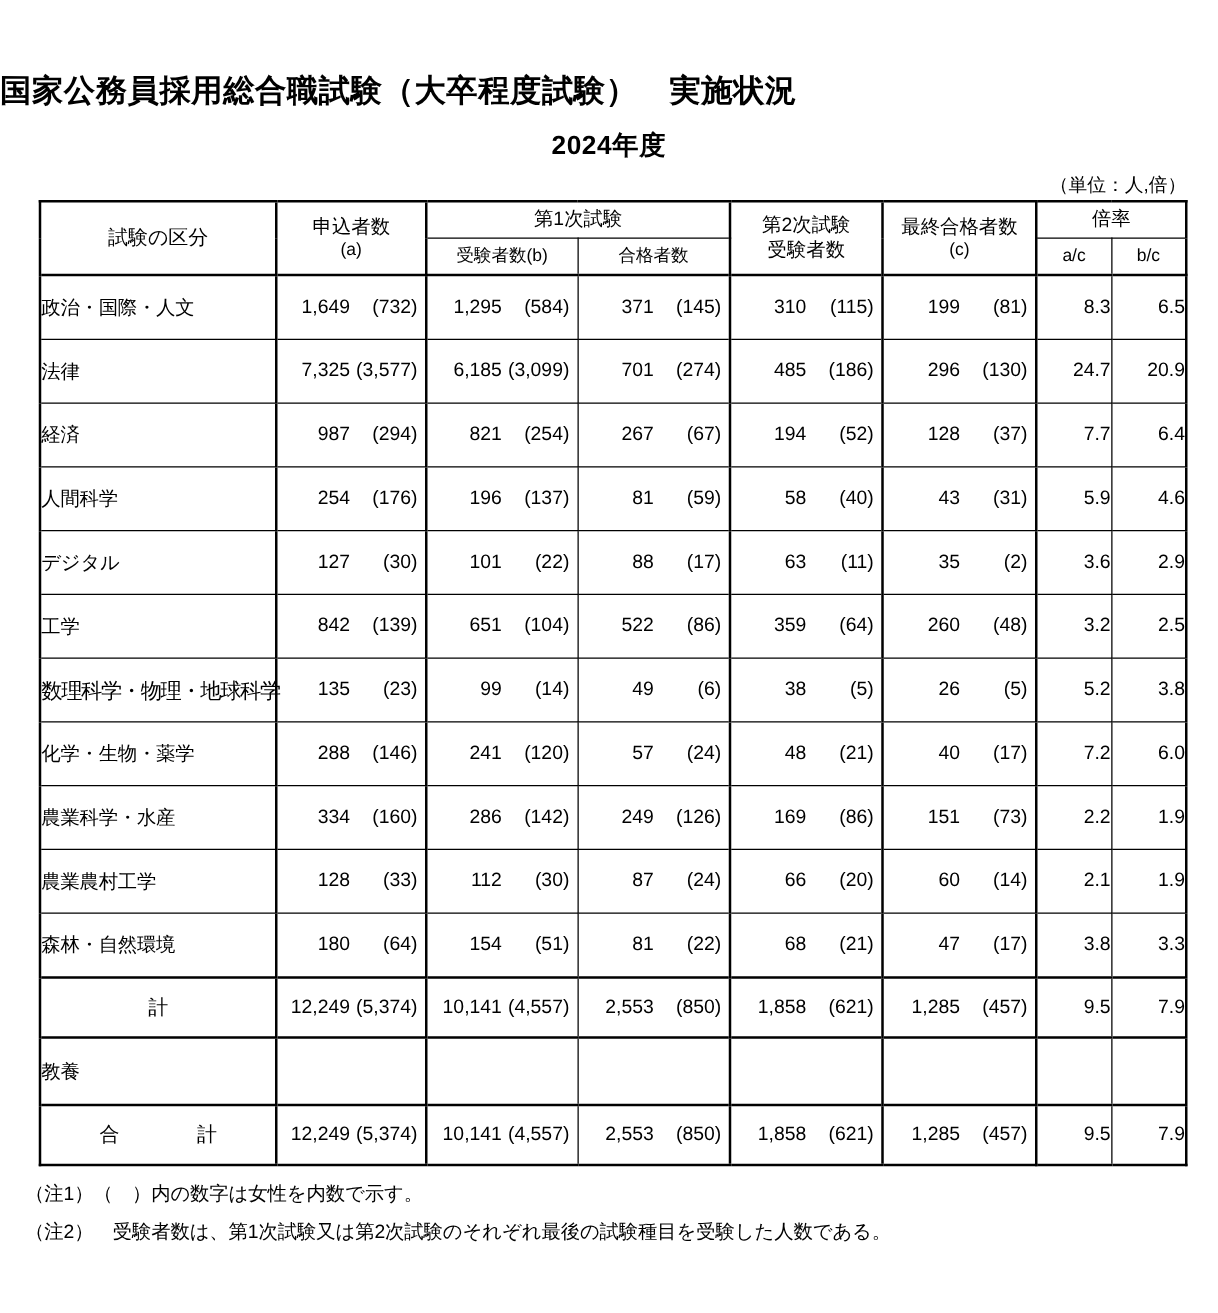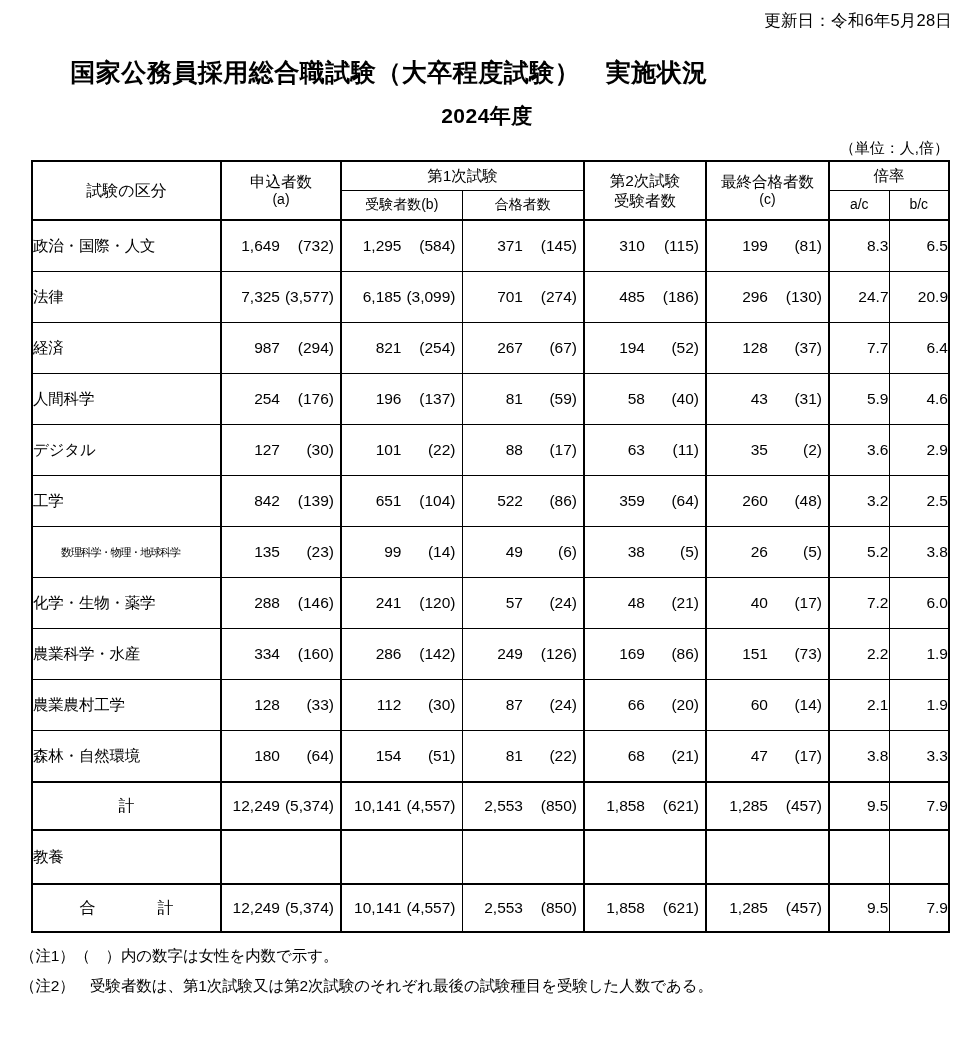--- a/index.html
+++ b/index.html
@@ -29,21 +29,20 @@
     right: 22px;
     font-size: 16.5px;
     letter-spacing: 0.2px;
     white-space: nowrap;
   }
   .doc-title {
     position: absolute;
     top: 56px;
     left: 0;
     width: 778px;
-    text-align: center;
     font-size: 25px;
     font-weight: bold;
     letter-spacing: 0.5px;
     white-space: nowrap;
   }
   .doc-subtitle {
     position: absolute;
     top: 102px;
     left: 0;
     width: 974px;
@@ -113,21 +112,21 @@
   
   tr.data-row td { height: 50px; }
   .cat-cell {
     text-align: left;
     padding-left: 8px;
     font-size: 15.5px;
     letter-spacing: -0.2px;
     white-space: nowrap;
     margin-top: 32px;
   }
-  .cat-cell.narrow { letter-spacing: -1.1px; font-size: 11px; padding-left: 28px; }
+  .cat-cell.narrow { letter-spacing: -1.1px; font-size: 17px; }
   .numpair {
     display: flex;
     align-items: center;
     justify-content: flex-end;
     padding: 0 6px 0 4px;
     font-size: 15.5px;
   }
   .numpair .main {
     flex: 0 0 auto;
     text-align: right;
@@ -174,21 +173,20 @@
     margin-bottom: 14px;
     white-space: nowrap;
     letter-spacing: -0.1px;
   }
 </style>
 </head>
 <body>
 
 <div class="page">
 
-  <div class="update-line">更新日：令和6年5月28日</div>
   <div class="doc-title">国家公務員採用総合職試験（大卒程度試験）　実施状況</div>
   <div class="doc-subtitle">2024年度</div>
   <div class="unit-note">（単位：人,倍）</div>
 
   <div class="table-wrap">
     <table class="exam">
       <colgroup>
         <col class="c-cat">
           <col class="c-app">
           <col class="c-e1a">

